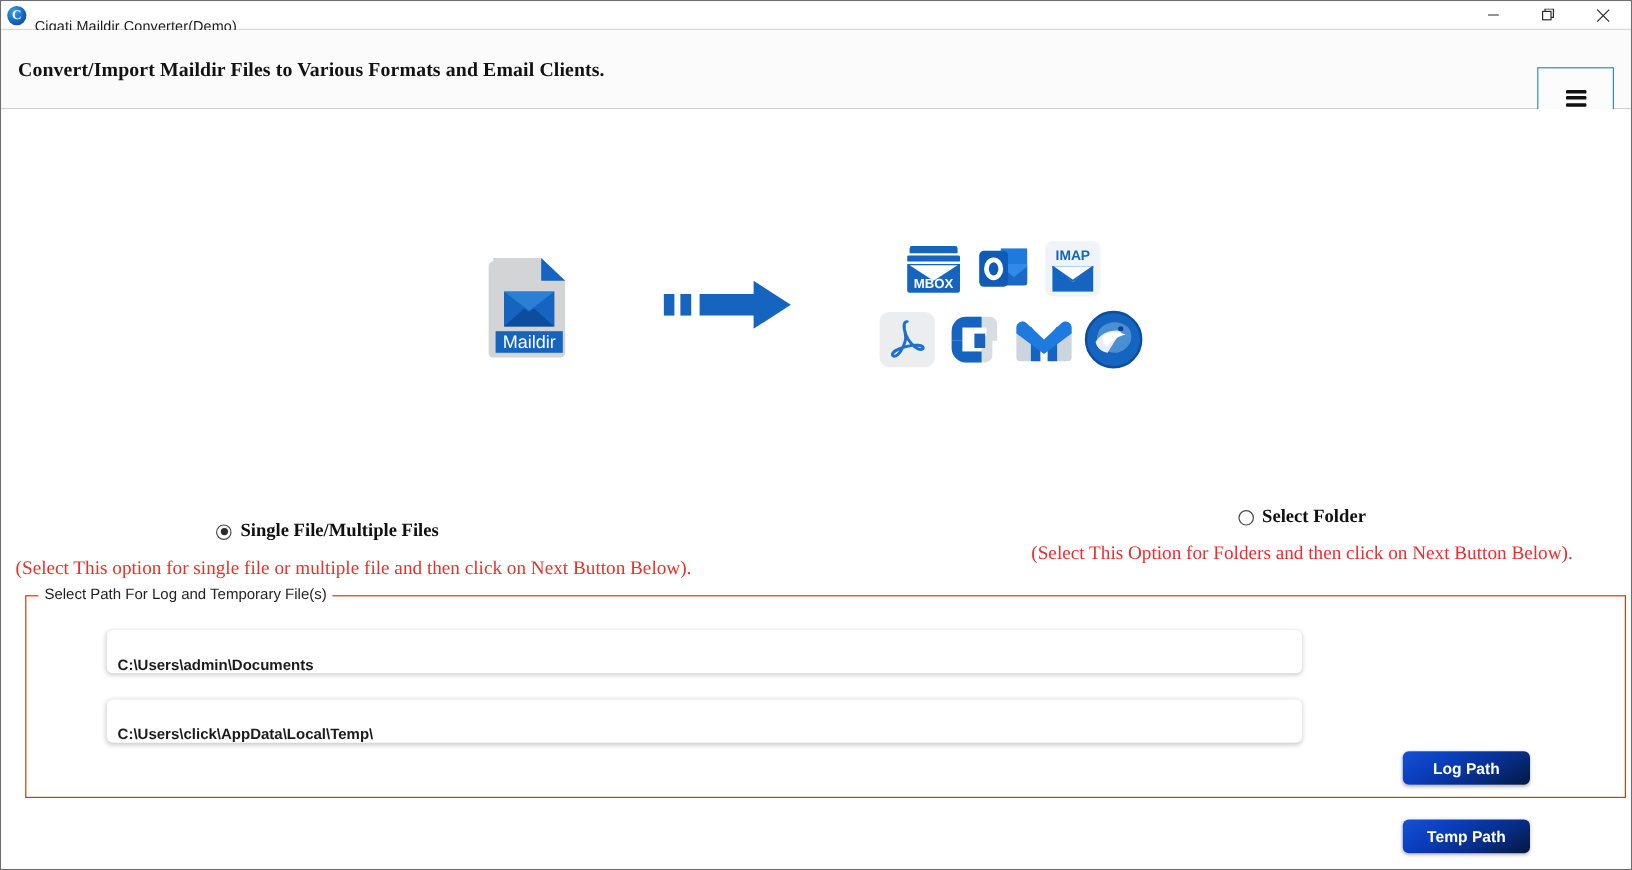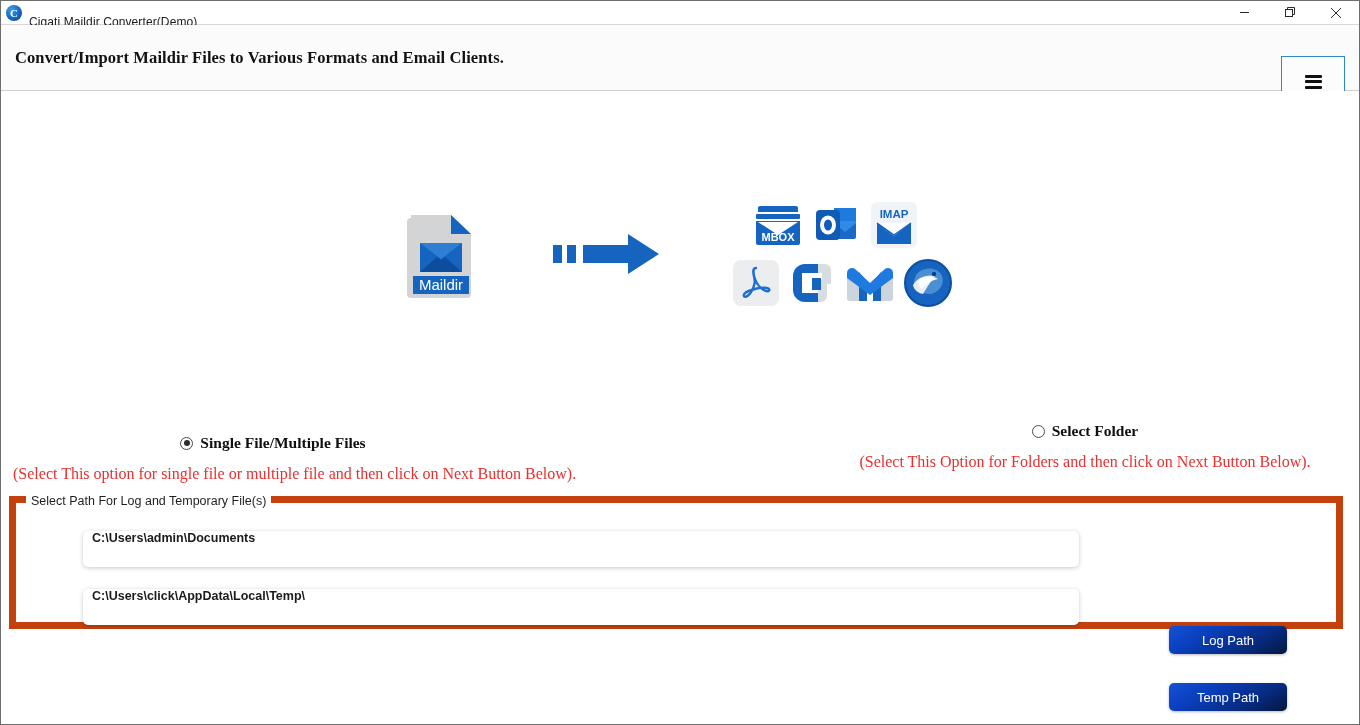--- a/index.html
+++ b/index.html
@@ -179,26 +179,26 @@
     margin-top: 12px;
     font-family: "Liberation Serif", serif;
     font-size: 16px;
     color: #e8302f;
     white-space: nowrap;
   }
 
   
   .groupbox {
     position: absolute;
-    left: 8px;
+    left: 20px;
     top: 405px;
     width: 1334px;
-    height: 133px;
-    box-sizing: border-box;
-    border: 7px solid #c2410c;
+    height: 169px;
+    box-sizing: border-box;
+    border: 1px solid #c2410c;
     background: #ffffff;
   }
   .groupbox-legend {
     position: absolute;
     left: 10px; top: -9px;
     background: #ffffff;
     padding: 0 5px;
     font-size: 12.5px;
     color: #1f1f1f;
     font-family: "Liberation Sans", sans-serif;
@@ -207,39 +207,39 @@
     position: absolute;
     left: 67px;
     width: 996px;
     height: 36px;
     box-sizing: border-box;
     background: #ffffff;
     border: none;
     border-radius: 5px;
     box-shadow: 0 1px 4px rgba(0,0,0,0.22);
     display: flex;
-    align-items: flex-start;
+    align-items: flex-end;
     padding: 0 9px;
     font-family: "Liberation Sans", sans-serif;
     font-weight: bold;
     font-size: 12.5px;
     color: #1b1b1b;
   }
   .path-field.one { top: 28px; }
   .path-field.two { top: 86px; }
 
   
   .blue-btn {
     position: absolute;
-    width: 118px; height: 28px;
+    width: 106px; height: 28px;
     border-radius: 5px;
     background: linear-gradient(150deg, #1551d6 0%, #0a3fbe 30%, #062a7e 70%, #04173f 100%);
     color: #ffffff;
     font-family: "Liberation Sans", sans-serif;
-    font-weight: normal;
+    font-weight: bold;
     font-size: 13px;
     display: flex;
     align-items: center;
     justify-content: center;
     box-shadow: 0 1px 3px rgba(0,0,0,0.28);
   }
   .btn-logpath { left: 1168px; top: 535px; }
   .btn-temppath { left: 1168px; top: 592px; }
 </style>
 </head>

